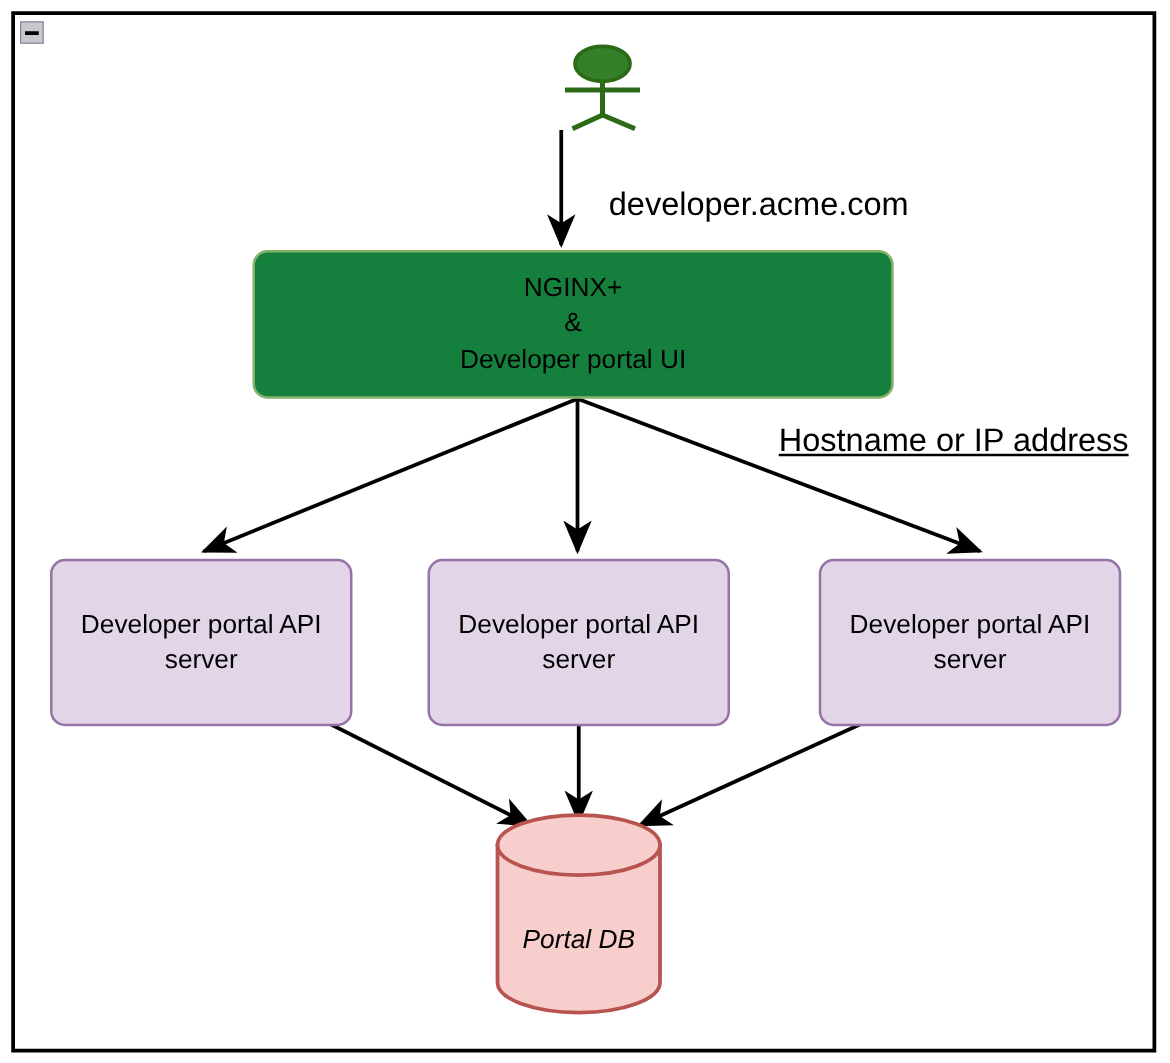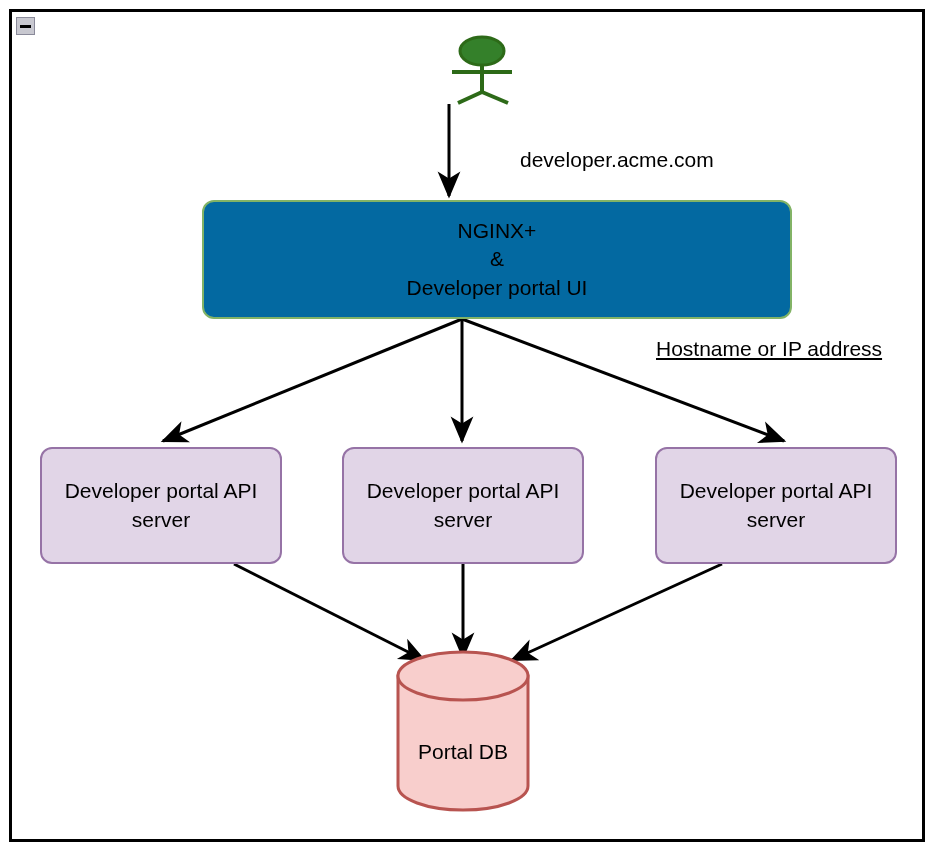--- a/index.html
+++ b/index.html
@@ -77,64 +77,64 @@
     font-size: 21px;
     line-height: 1.34;
     border-radius: 12px;
     white-space: pre-line;
     padding: 0 10px;
   }
 
   .node-nginx {
     left: 202px;
     top: 200px;
-    width: 590px;
+    width: 513px;
     height: 119px;
-    background: #0369a1;
+    background: #15803d;
     border: 2px solid #82b366;
   }
 
   .node-api {
     width: 242px;
-    height: 117px;
+    height: 134px;
     top: 447px;
     background: #e1d5e7;
     border: 2px solid #9673a6;
   }
   .node-api.api-left   { left: 40px; }
   .node-api.api-mid    { left: 342px; }
   .node-api.api-right  { left: 655px; }
 
   
   .edge-label {
     position: absolute;
     color: #000000;
-    font-size: 21px;
+    font-size: 26px;
     white-space: nowrap;
-    margin-left: 33px;
   }
   .label-host {
     left: 487px;
     top: 148px;
   }
   .label-ip {
     left: 623px;
     top: 337px;
     text-decoration: underline;
   }
 
   
   .db-label {
     position: absolute;
     left: 398px;
     top: 740px;
     width: 130px;
     text-align: center;
     font-size: 21px;
     color: #000000;
+    font-style: italic;
   }
 </style>
 </head>
 <body>
 
 <div id="canvas">
 
   <div class="frame"></div>
 
   <div class="collapse-btn">

